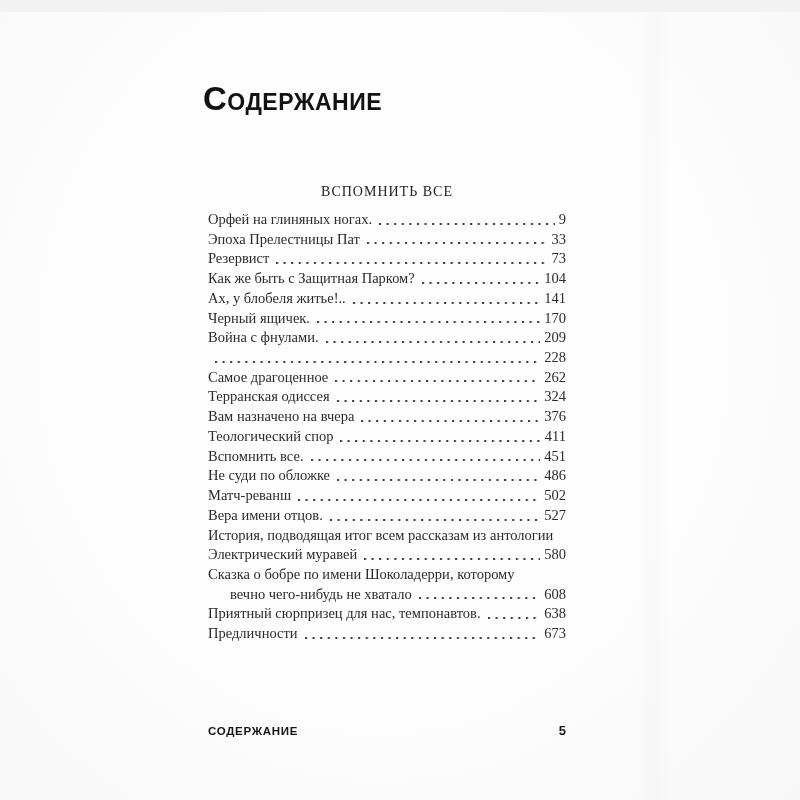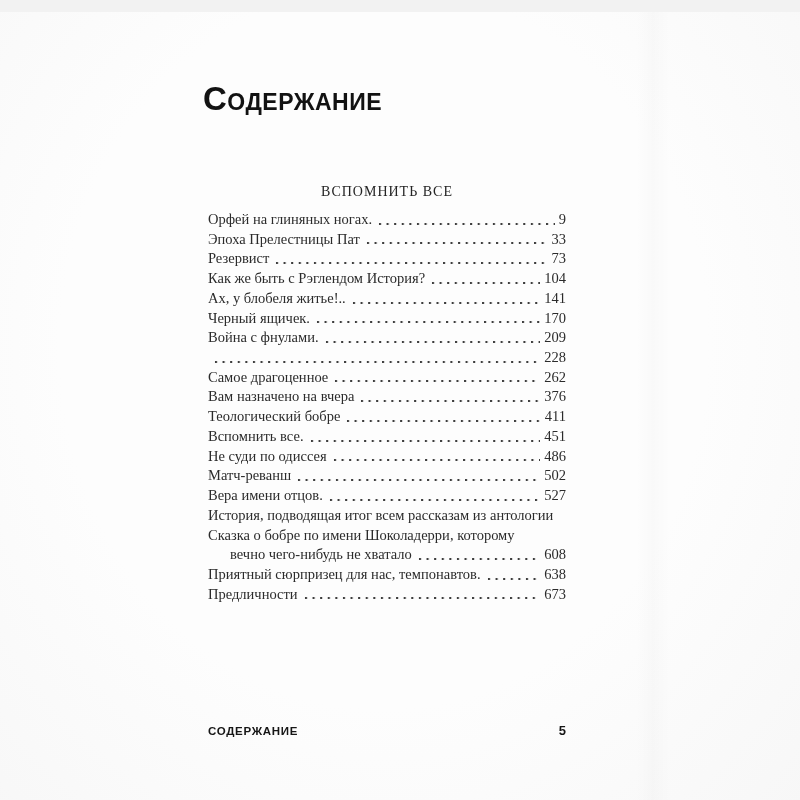--- a/index.html
+++ b/index.html
@@ -131,21 +131,21 @@
         <span class="t">Эпоха Прелестницы Пат</span>
         <span class="dots"></span>
         <span class="pg">33</span>
       </div>
       <div class="row">
         <span class="t">Резервист</span>
         <span class="dots"></span>
         <span class="pg">73</span>
       </div>
       <div class="row">
-        <span class="t">Как же быть с Рэглендом История?</span>
+        <span class="t">Как же быть с Защитная Парком?</span>
         <span class="dots"></span>
         <span class="pg">104</span>
       </div>
       <div class="row">
         <span class="t">Ах, у блобеля житье!..</span>
         <span class="dots"></span>
         <span class="pg">141</span>
       </div>
       <div class="row">
         <span class="t">Черный ящичек.</span>
@@ -160,51 +160,61 @@
       <div class="row">
         <span class="dots"></span>
         <span class="pg">228</span>
       </div>
       <div class="row">
         <span class="t">Самое драгоценное</span>
         <span class="dots"></span>
         <span class="pg">262</span>
       </div>
       <div class="row">
+        <span class="t">Терранская одиссея</span>
+        <span class="dots"></span>
+        <span class="pg">324</span>
+      </div>
+      <div class="row">
         <span class="t">Вам назначено на вчера</span>
         <span class="dots"></span>
         <span class="pg">376</span>
       </div>
       <div class="row">
-        <span class="t">Теологический бобре</span>
+        <span class="t">Теологический спор</span>
         <span class="dots"></span>
         <span class="pg">411</span>
       </div>
       <div class="row">
         <span class="t">Вспомнить все.</span>
         <span class="dots"></span>
         <span class="pg">451</span>
       </div>
       <div class="row">
-        <span class="t">Не суди по одиссея</span>
+        <span class="t">Не суди по обложке</span>
         <span class="dots"></span>
         <span class="pg">486</span>
       </div>
       <div class="row">
         <span class="t">Матч-реванш</span>
         <span class="dots"></span>
         <span class="pg">502</span>
       </div>
       <div class="row">
         <span class="t">Вера имени отцов.</span>
         <span class="dots"></span>
         <span class="pg">527</span>
       </div>
       <div class="row">
         <span class="t">История, подводящая итог всем рассказам из антологии</span>
+      </div>
+      <div class="row">
+        <span class="t">Электрический муравей</span>
+        <span class="dots"></span>
+        <span class="pg">580</span>
       </div>
       <div class="row">
         <span class="t">Сказка о бобре по имени Шоколадерри, которому</span>
       </div>
       <div class="row">
         <span class="t indent">вечно чего-нибудь не хватало</span>
         <span class="dots"></span>
         <span class="pg">608</span>
       </div>
       <div class="row">

